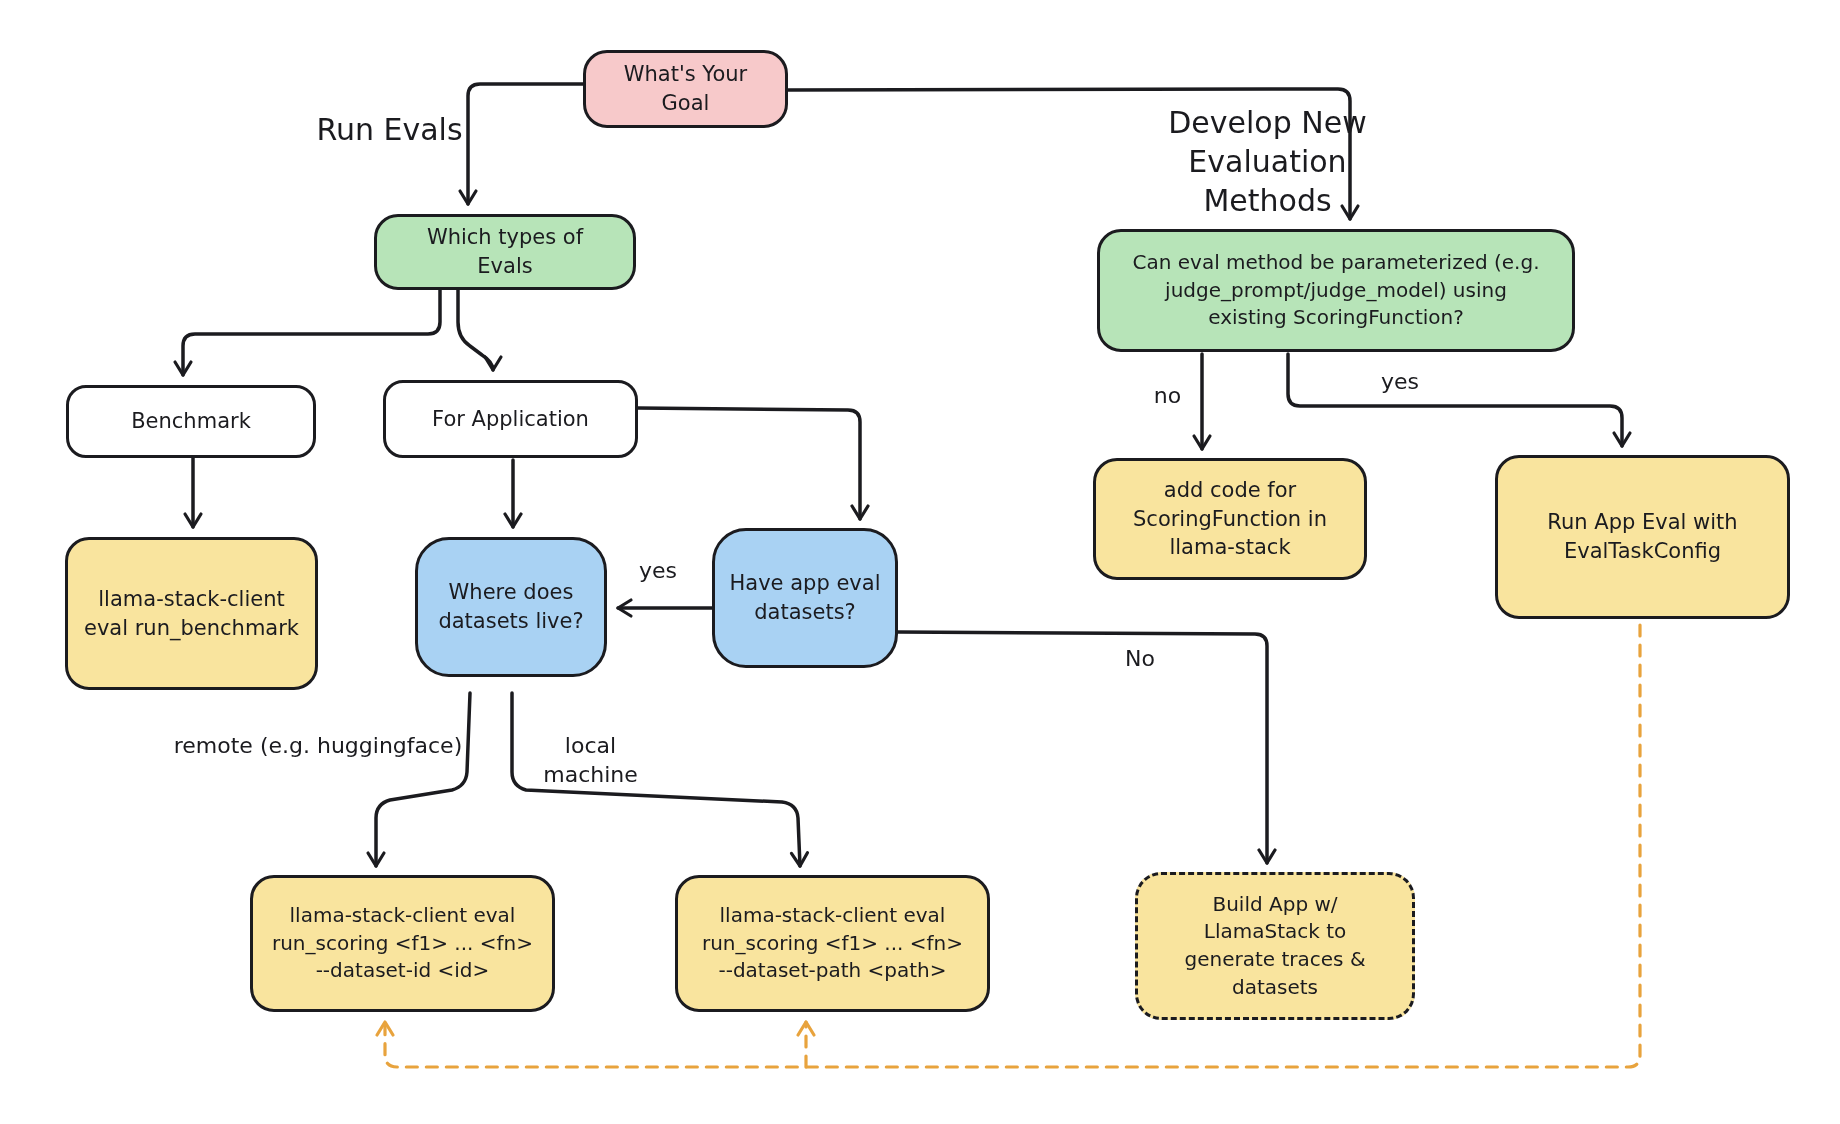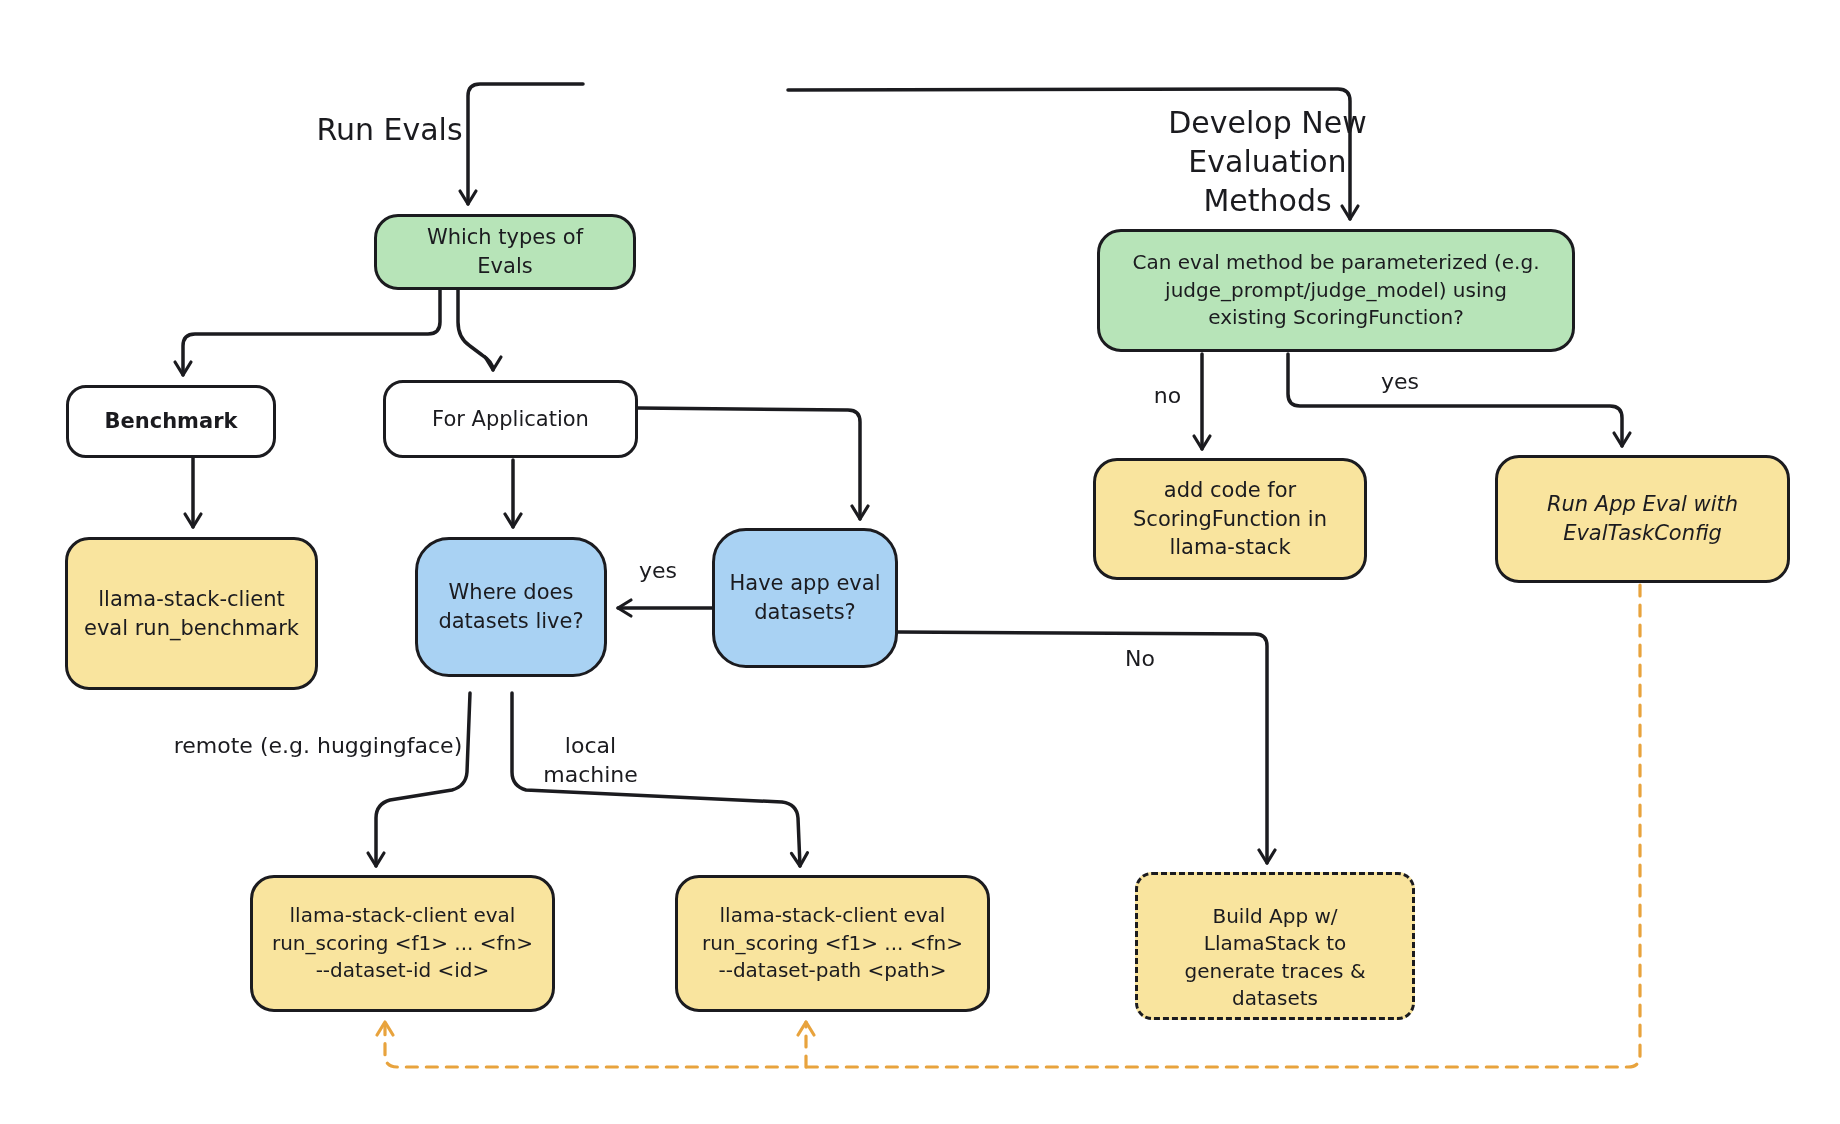--- a/index.html
+++ b/index.html
@@ -52,21 +52,21 @@
     font-size: 21px;
     line-height: 1.38;
     color: var(--ink);
   }
   .node.small-text .node-text { font-size: 20px; }
   .node.pink   { background: var(--pink); }
   .node.green  { background: var(--green); }
   .node.yellow { background: var(--yellow); }
   .node.blue   { background: var(--blue); border-radius: 34px; }
   .node.white  { background: var(--paper); border-radius: 20px; }
-  .node.dashed { border-style: dashed; border-radius: 17px; align-items: flex-end; }
+  .node.dashed { border-style: dashed; border-radius: 26px; }
   .label {
     position: absolute;
     text-align: center;
     white-space: pre-line;
     font-size: 30px;
     line-height: 1.3;
     color: var(--ink);
   }
   .label.small { font-size: 22px; }
 </style>
@@ -95,33 +95,37 @@
     <path class="edge" d="M 712 608 L 618 608" marker-end="url(#arrow-ink)"></path>
     <path class="edge" d="M 898 632 L 1255 634 Q 1267 634 1267 646 L 1267 863" marker-end="url(#arrow-ink)"></path>
     <path class="edge" d="M 1202 354 L 1202 449" marker-end="url(#arrow-ink)"></path>
     <path class="edge" d="M 1288 354 L 1288 394 Q 1288 406 1300 406 L 1610 406 Q 1622 406 1622 418 L 1622 446" marker-end="url(#arrow-ink)"></path>
     <path class="edge" d="M 470 693 L 467 772 Q 466 786 452 790 L 390 800 Q 376 804 376 818 L 376 866" marker-end="url(#arrow-ink)"></path>
     <path class="edge" d="M 512 693 L 512 772 Q 512 786 526 790 L 782 802 Q 797 804 798 818 L 800 866" marker-end="url(#arrow-ink)"></path>
     <path class="edge orange" d="M 1640 585 L 1640 1055 Q 1640 1067 1628 1067 L 397 1067 Q 385 1067 385 1055 L 385 1022" marker-end="url(#arrow-orange)"></path>
     <path class="edge orange" d="M 806 1067 L 806 1022" marker-end="url(#arrow-orange)"></path>
   </svg>
 
+  <div class="node pink" style="left:583px; top:50px; width:205px; height:78px;">
+    <span class="node-text">What's Your
+Goal</span>
+  </div>
 
   <div class="node green" style="left:348px; top:214px; width:262px; height:76px;margin-left:26px;">
     <span class="node-text">Which types of
 Evals</span>
   </div>
 
   <div class="node green small-text" style="left:1097px; top:229px; width:478px; height:123px;">
     <span class="node-text">Can eval method be parameterized (e.g.
 judge_prompt/judge_model) using
 existing ScoringFunction?</span>
   </div>
 
-  <div class="node white" style="left:66px; top:385px; width:210px; height:73px;font-weight:bold;">
+  <div class="node white" style="left:66px; top:385px; width:250px; height:73px;">
     <span class="node-text">Benchmark</span>
   </div>
 
   <div class="node white" style="left:383px; top:380px; width:255px; height:78px;">
     <span class="node-text">For Application</span>
   </div>
 
   <div class="node yellow" style="left:65px; top:537px; width:253px; height:153px;">
     <span class="node-text">llama-stack-client
 eval run_benchmark</span>
@@ -136,21 +140,21 @@
     <span class="node-text">Have app eval
 datasets?</span>
   </div>
 
   <div class="node yellow" style="left:1093px; top:458px; width:274px; height:122px;">
     <span class="node-text">add code for
 ScoringFunction in
 llama-stack</span>
   </div>
 
-  <div class="node yellow" style="left:1495px; top:455px; width:295px; height:128px;font-style:italic;">
+  <div class="node yellow" style="left:1495px; top:455px; width:295px; height:164px;">
     <span class="node-text">Run App Eval with
 EvalTaskConfig</span>
   </div>
 
   <div class="node yellow small-text" style="left:250px; top:875px; width:305px; height:137px;">
     <span class="node-text">llama-stack-client eval
 run_scoring &lt;f1&gt; ... &lt;fn&gt;
 --dataset-id &lt;id&gt;</span>
   </div>
 

